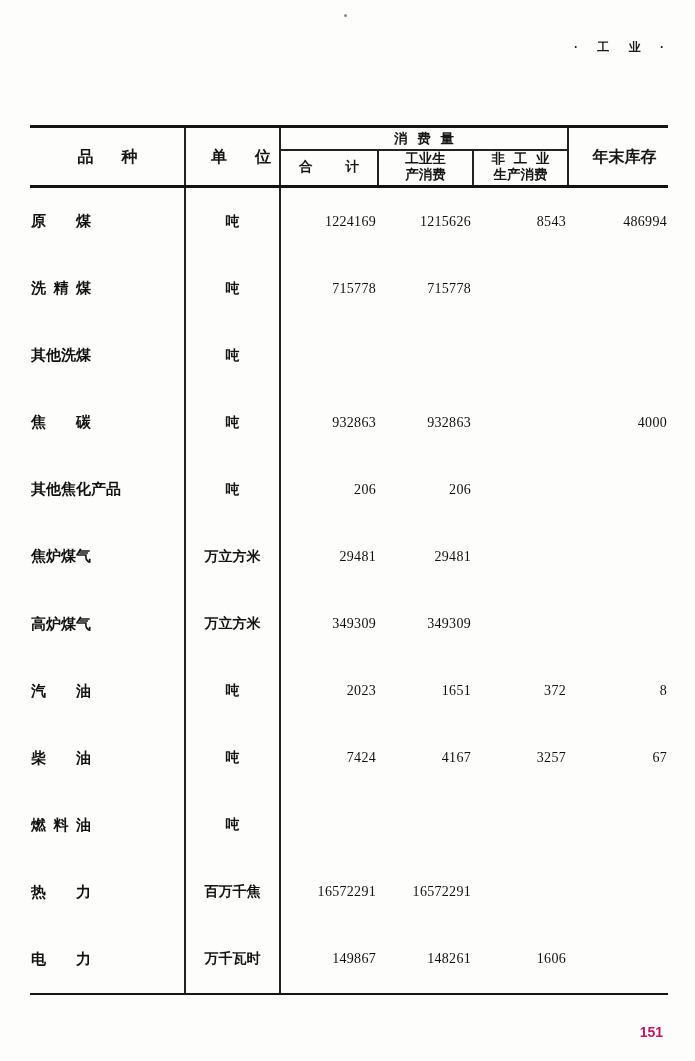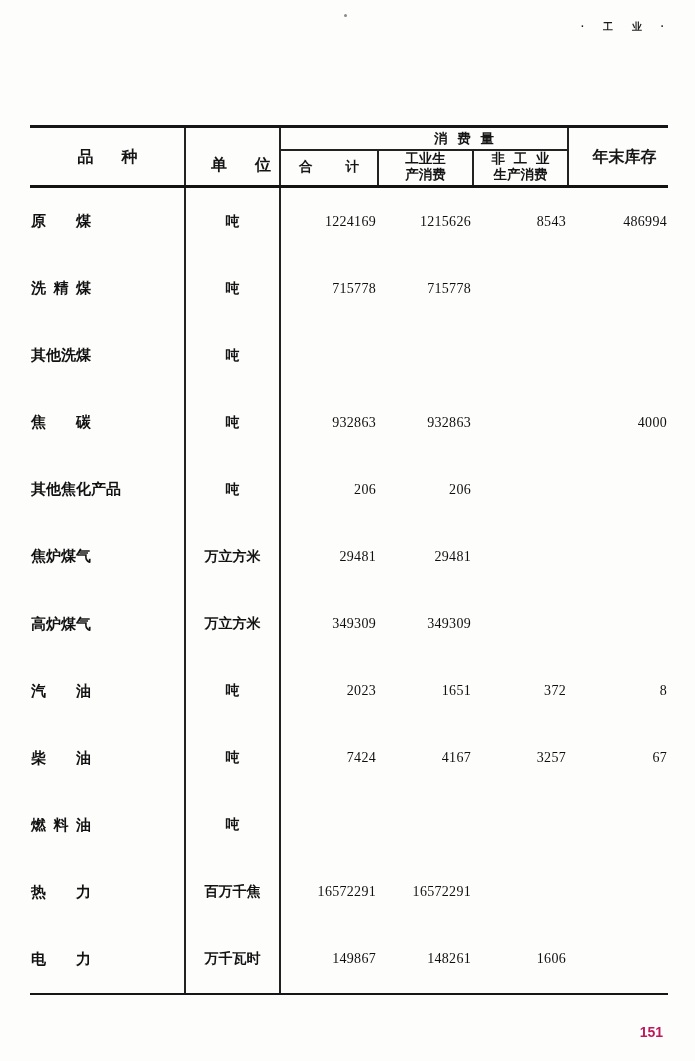--- a/index.html
+++ b/index.html
@@ -9,22 +9,22 @@
     background:#fdfdfc;
     font-family:"Liberation Sans", sans-serif;
     color:#141414;
     overflow:hidden;
   }
   .scan-dot{
     position:absolute;left:344px;top:14px;width:3px;height:3px;
     background:#8a8a8a;border-radius:50%;
   }
   .corner{
-    position:absolute;top:20px;right:26px;
-    font-size:10px;font-weight:600;
+    position:absolute;top:39px;right:26px;
+    font-size:12px;font-weight:600;
     letter-spacing:5px;word-spacing:6px;
     color:#1a1a1a;white-space:nowrap;
   }
   .title{
     position:absolute;top:59px;left:0;right:0;
     margin:0;text-align:center;
     font-size:23px;font-weight:bold;letter-spacing:1px;color:#111;
     white-space:nowrap;
   }
   .title .tno{margin-right:16px;letter-spacing:1.5px;}
@@ -42,22 +42,22 @@
   .vl-sub2{left:442px;top:21px;height:37px;width:1.5px;}
   .vl-stock{left:537px;top:0;height:58px;}
   .hl-consumption{position:absolute;left:249px;top:21px;width:290px;height:1.5px;background:#222;}
   .hl-header-bottom{position:absolute;left:0;right:0;top:57px;height:2.5px;background:#131313;}
   
   .hcell{
     position:absolute;display:flex;align-items:center;justify-content:center;
     font-size:16px;font-weight:bold;color:#151515;text-align:center;line-height:16px;
   }
   .h-product{left:0;top:0;width:155px;height:57px;}
-  .h-unit{left:156px;top:8px;width:110px;height:57px;}
-  .h-consumption{left:251px;top:0;width:286px;height:21px;font-size:13.5px;padding-left:40px;}
+  .h-unit{left:156px;top:0;width:110px;height:57px;}
+  .h-consumption{left:251px;top:0;width:286px;height:21px;font-size:13.5px;}
   .h-total{left:251px;top:21px;width:96px;height:36px;font-size:13.5px;}
   .h-industrial{left:349px;top:21px;width:93px;height:36px;font-size:13.5px;}
   .h-nonindustrial{left:444px;top:21px;width:93px;height:36px;font-size:13.5px;}
   .h-stock{left:545px;top:0;width:99px;height:57px;}
   .two-line span{display:block;}
   
   .dist{
     display:inline-block;min-width:60px;
     text-align:justify;text-align-last:justify;
     white-space:nowrap;

